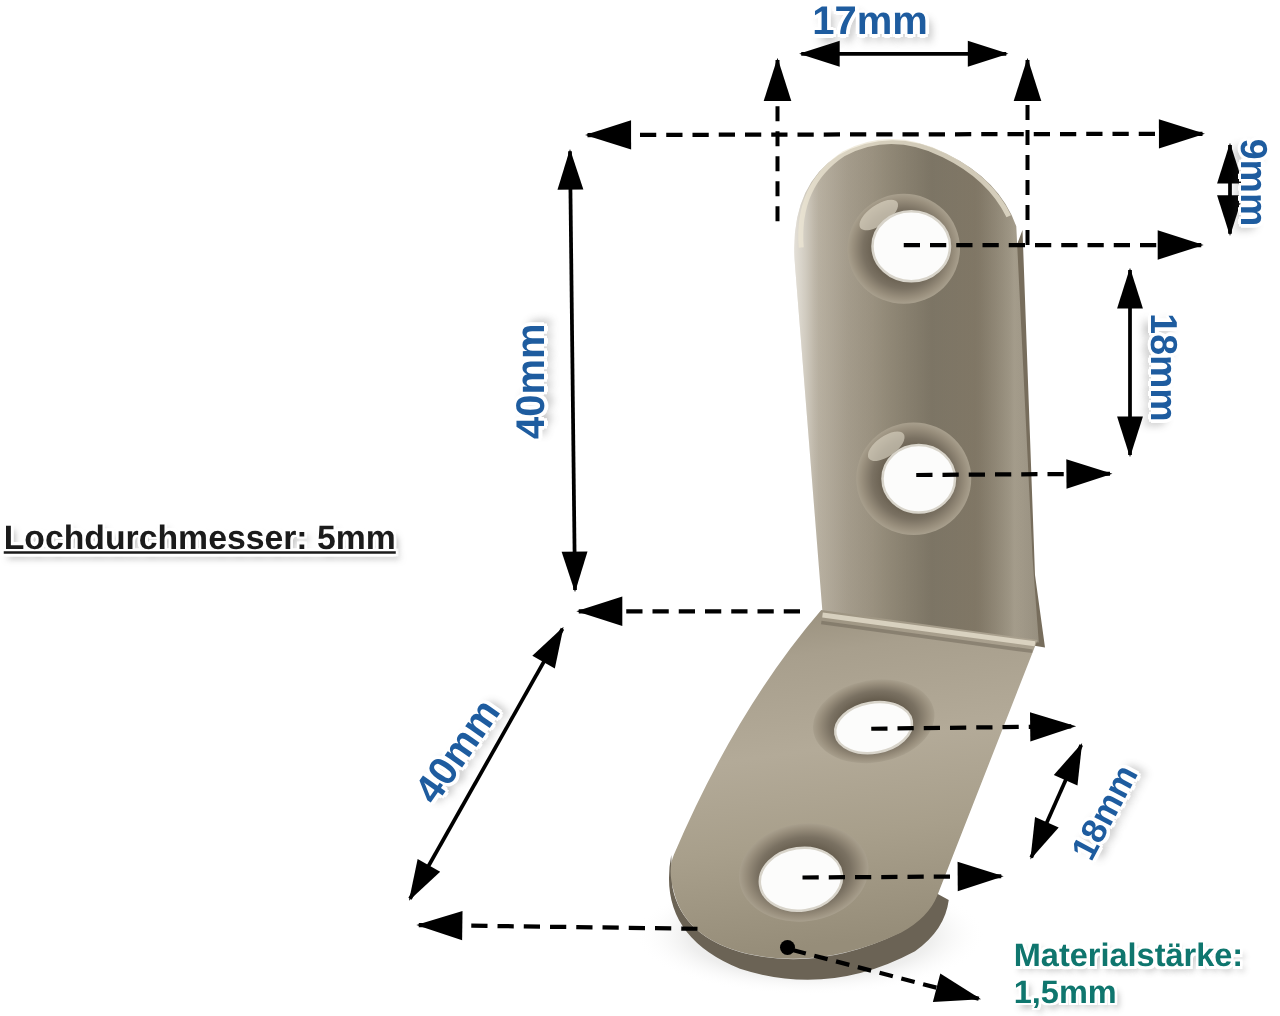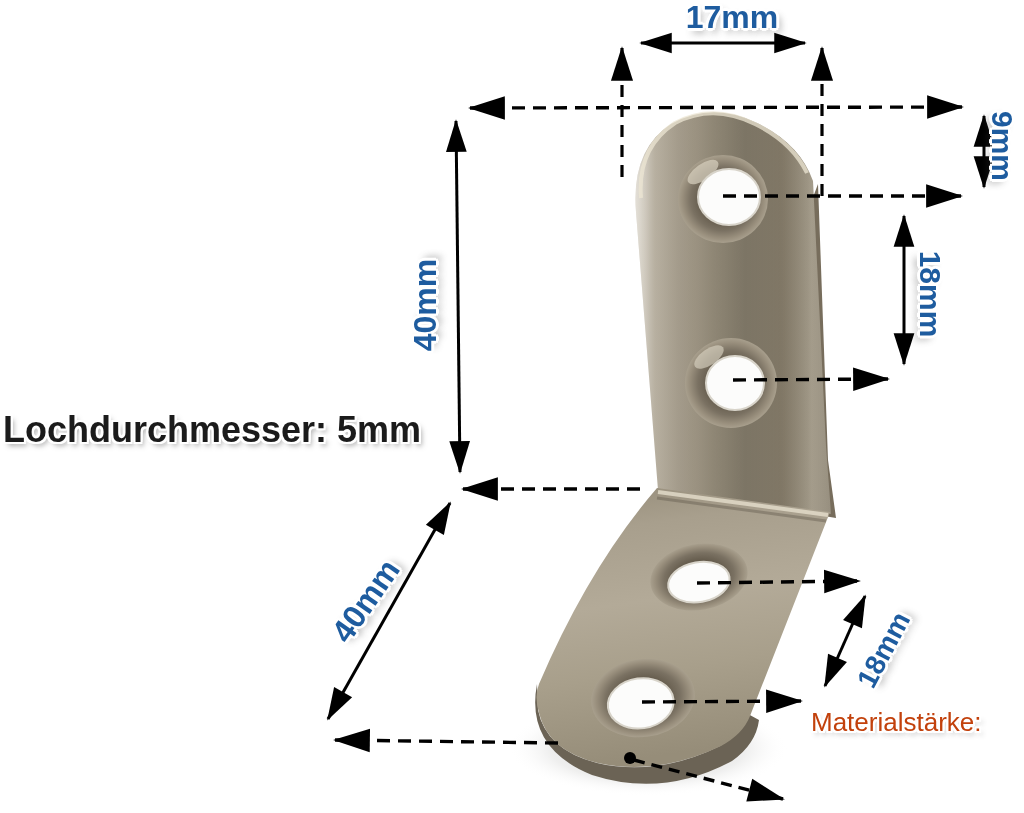--- a/index.html
+++ b/index.html
@@ -15,29 +15,30 @@
       -2px -2px 0 #fff, 2px -2px 0 #fff, -2px 2px 0 #fff, 2px 2px 0 #fff,
       -3px 0 0 #fff, 3px 0 0 #fff, 0 -3px 0 #fff, 0 3px 0 #fff,
       4px 5px 7px rgba(70,70,70,.45);
   }
   .dim.center{transform:translate(-50%,-50%);}
   .dim.rot90{transform:translate(-50%,-50%) rotate(90deg);}
   .dim.rotm90{transform:translate(-50%,-50%) rotate(-90deg);}
   .dim.rotm55{transform:translate(-50%,-50%) rotate(-55deg);}
   .dim.rotm62{transform:translate(-50%,-50%) rotate(-62deg);font-size:28px;}
   .note-black{
-    position:absolute;left:3px;top:415px;font-weight:bold;font-size:36px;
+    position:absolute;left:3px;top:415px;font-weight:bold;font-size:27px;
     line-height:30px;color:#1b1b1b;white-space:nowrap;
     text-shadow:-2px -2px 0 #fff,2px -2px 0 #fff,-2px 2px 0 #fff,2px 2px 0 #fff,
       0 -2px 0 #fff,0 2px 0 #fff,-2px 0 0 #fff,2px 0 0 #fff,
       3px 4px 5px rgba(90,90,90,.5);
+    text-decoration:underline;
   }
   .note-blue{
-    position:absolute;left:811px;top:708px;font-weight:normal;font-size:26px;
-    line-height:29px;color:#c2410c;white-space:nowrap;
+    position:absolute;left:811px;top:750px;font-weight:bold;font-size:26px;
+    line-height:29px;color:#0f766e;white-space:nowrap;
     text-shadow:-2px -2px 0 #fff,2px -2px 0 #fff,-2px 2px 0 #fff,2px 2px 0 #fff,
       0 -2px 0 #fff,0 2px 0 #fff,-2px 0 0 #fff,2px 0 0 #fff,
       3px 4px 5px rgba(90,90,90,.45);
   }
 </style>
 </head>
 <body>
 
 <div id="stage">
 
@@ -151,33 +152,34 @@
 
       <line x1="865" y1="596" x2="825" y2="686" marker-start="url(#ah)" marker-end="url(#ah)"></line>
 
       <line x1="642" y1="702" x2="801" y2="701" stroke-width="3.4" stroke-dasharray="13 8" marker-end="url(#ah)"></line>
 
       <circle cx="630" cy="758" r="6" fill="#000" stroke="none"></circle>
       <line x1="634" y1="760" x2="783" y2="799" stroke-width="3.4" stroke-dasharray="11 7" marker-end="url(#ah)"></line>
     </g>
   </svg>
 
-  <div class="dim center" style="left:732px;top:17px;">17mm</div>
+  <div class="dim center" style="left:696px;top:17px;">17mm</div>
 
   <div class="dim rot90" style="left:1002px;top:146px;font-size:30px;">9mm</div>
 
   <div class="dim rot90" style="left:930px;top:294px;font-size:30px;">18mm</div>
 
   <div class="dim rotm90" style="left:425px;top:305px;">40mm</div>
 
   <div class="dim rotm55" style="left:366px;top:601px;">40mm</div>
 
   <div class="dim rotm62" style="left:884px;top:650px;">18mm</div>
 
   <div class="note-black">
     <div>Lochdurchmesser: 5mm</div>
   </div>
 
   <div class="note-blue">
     <div>Materialstärke:</div>
+    <div>1,5mm</div>
   </div>
 
 </div>
 
 </body></html>

